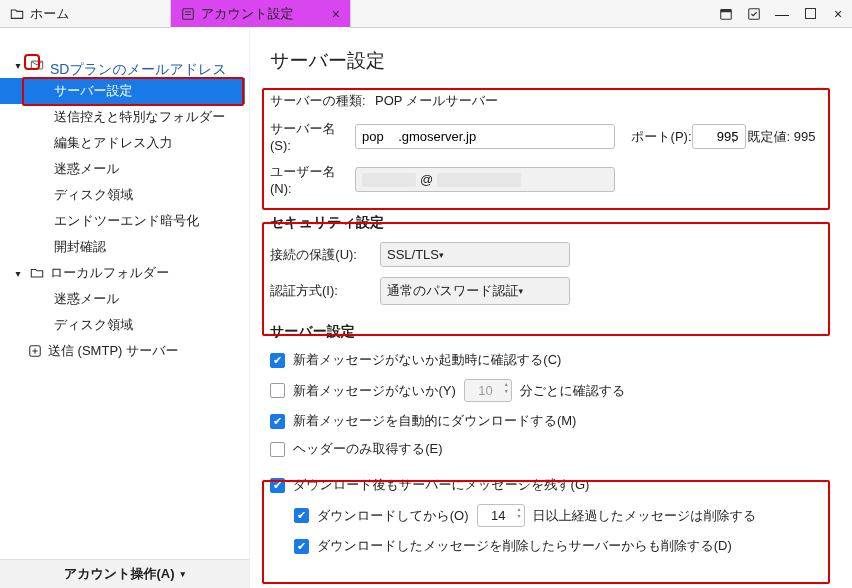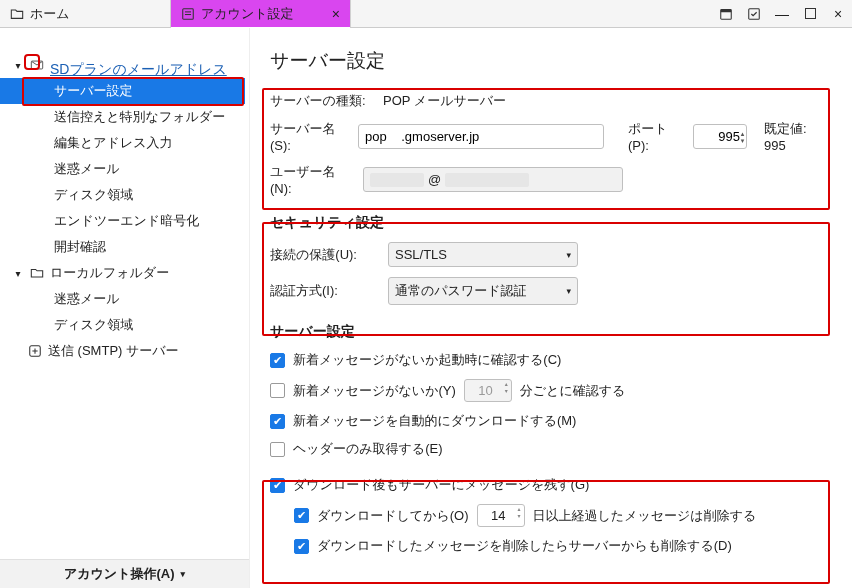--- a/index.html
+++ b/index.html
@@ -16,42 +16,42 @@
 .win-btns { display: flex; align-items: center; }
 .win-btn { width: 28px; height: 28px; display: flex; align-items: center; justify-content: center; font-size: 14px; }
 .icon-sm, .icon-sm svg { width: 14px; height: 14px; display: inline-block; }
 
 
 .body { display: flex; height: calc(588px - 28px); }
 .sidebar { width: 250px; border-right: 1px solid #eee; display: flex; flex-direction: column; padding-top: 24px; }
 .tree { flex: 1; overflow: auto; padding: 0 4px 0 0; }
 .tree .node { display: flex; align-items: center; height: 26px; gap: 6px; padding-left: 28px; cursor: default; }
 .tree .node.depth2 { padding-left: 54px; }
-.tree .root { color: #1a5fb4; text-decoration: underline; font-size: 14px; margin-top: 9px; }
+.tree .root { color: #1a5fb4; font-size: 14px; margin-top: 9px; }
 .tree .node.selected { background: #1979e6; color: #fff; }
 .tree .chevron { width: 12px; text-align: center; font-size: 10px; margin-left: -16px; }
 .red-toggle { border: 2.5px solid #d90000; border-radius: 4px; position: absolute; }
 .red-frame { border: 2.5px solid #d90000; border-radius: 2px; position: absolute; pointer-events: none; }
 .sidebar-footer { border-top: 1px solid #e0e0e0; }
 .acct-btn { height: 28px; display: flex; align-items: center; justify-content: center; gap: 6px; background: #f2f2f2; font-weight: bold; }
 
 .content { flex: 1; overflow: auto; padding: 20px 24px 60px 20px; position: relative; }
 .h1 { font-size: 19px; font-weight: 400; margin-bottom: 18px; }
 .h2 { font-size: 14px; font-weight: 700; margin: 18px 0 10px; }
 
-.row { display: flex; align-items: center; gap: 8px; margin-bottom: 10px; }
+.row { display: flex; align-items: center; margin-bottom: 10px; }
 .lbl { width: 85px; }
 .lbl.sec { width: 110px; }
 .txt-input { border: 1px solid #bfbfbf; border-radius: 3px; background: #fff; padding: 4px 6px; font-size: 13px; font-family: inherit; }
 .txt-input.dim { background: #f1f1f1; }
 .server-input { width: 260px; }
 .port-input { width: 54px; text-align: right; }
 .spin { width: 16px; display: flex; flex-direction: column; margin-left: -20px; margin-right: 6px; }
 .spin span { height: 7px; font-size: 7px; line-height: 7px; text-align: center; color: #555; }
-.select-fake { width: 190px; border: 1px solid #bfbfbf; border-radius: 3px; background: #f1f1f1; padding: 4px 6px; display: flex; align-items: center; justify-content: space-between; }
+.select-fake { width: 190px; border: 1px solid #bfbfbf; border-radius: 3px; background: #f1f1f1; padding: 4px 6px; display: flex; align-items: center; justify-content: flex-start; }
 
 .chk-row { display: flex; align-items: center; gap: 8px; margin-bottom: 10px; }
 .chk-row.indent { padding-left: 24px; }
 .chk { width: 15px; height: 15px; border: 1px solid #9a9a9a; border-radius: 2px; background: #fff; display: flex; align-items: center; justify-content: center; font-size: 11px; color: #fff; }
 .chk.on { background: #1979e6; border-color: #1979e6; }
 .num-box { border: 1px solid #bfbfbf; border-radius: 3px; padding: 3px 18px 3px 2px; width: 48px; text-align: right; background: #fff; position: relative; }
 .num-box.dim { background: #f3f3f3; color: #9a9a9a; }
 .num-box::after { content: "▴\A▾"; white-space: pre; position: absolute; right: 3px; top: 1px; font-size: 6px; line-height: 7px; color: #888; }
 
 .masked { color: #e6e6e6; background: #e6e6e6; border-radius: 2px; display: inline-block; height: 14px; }

